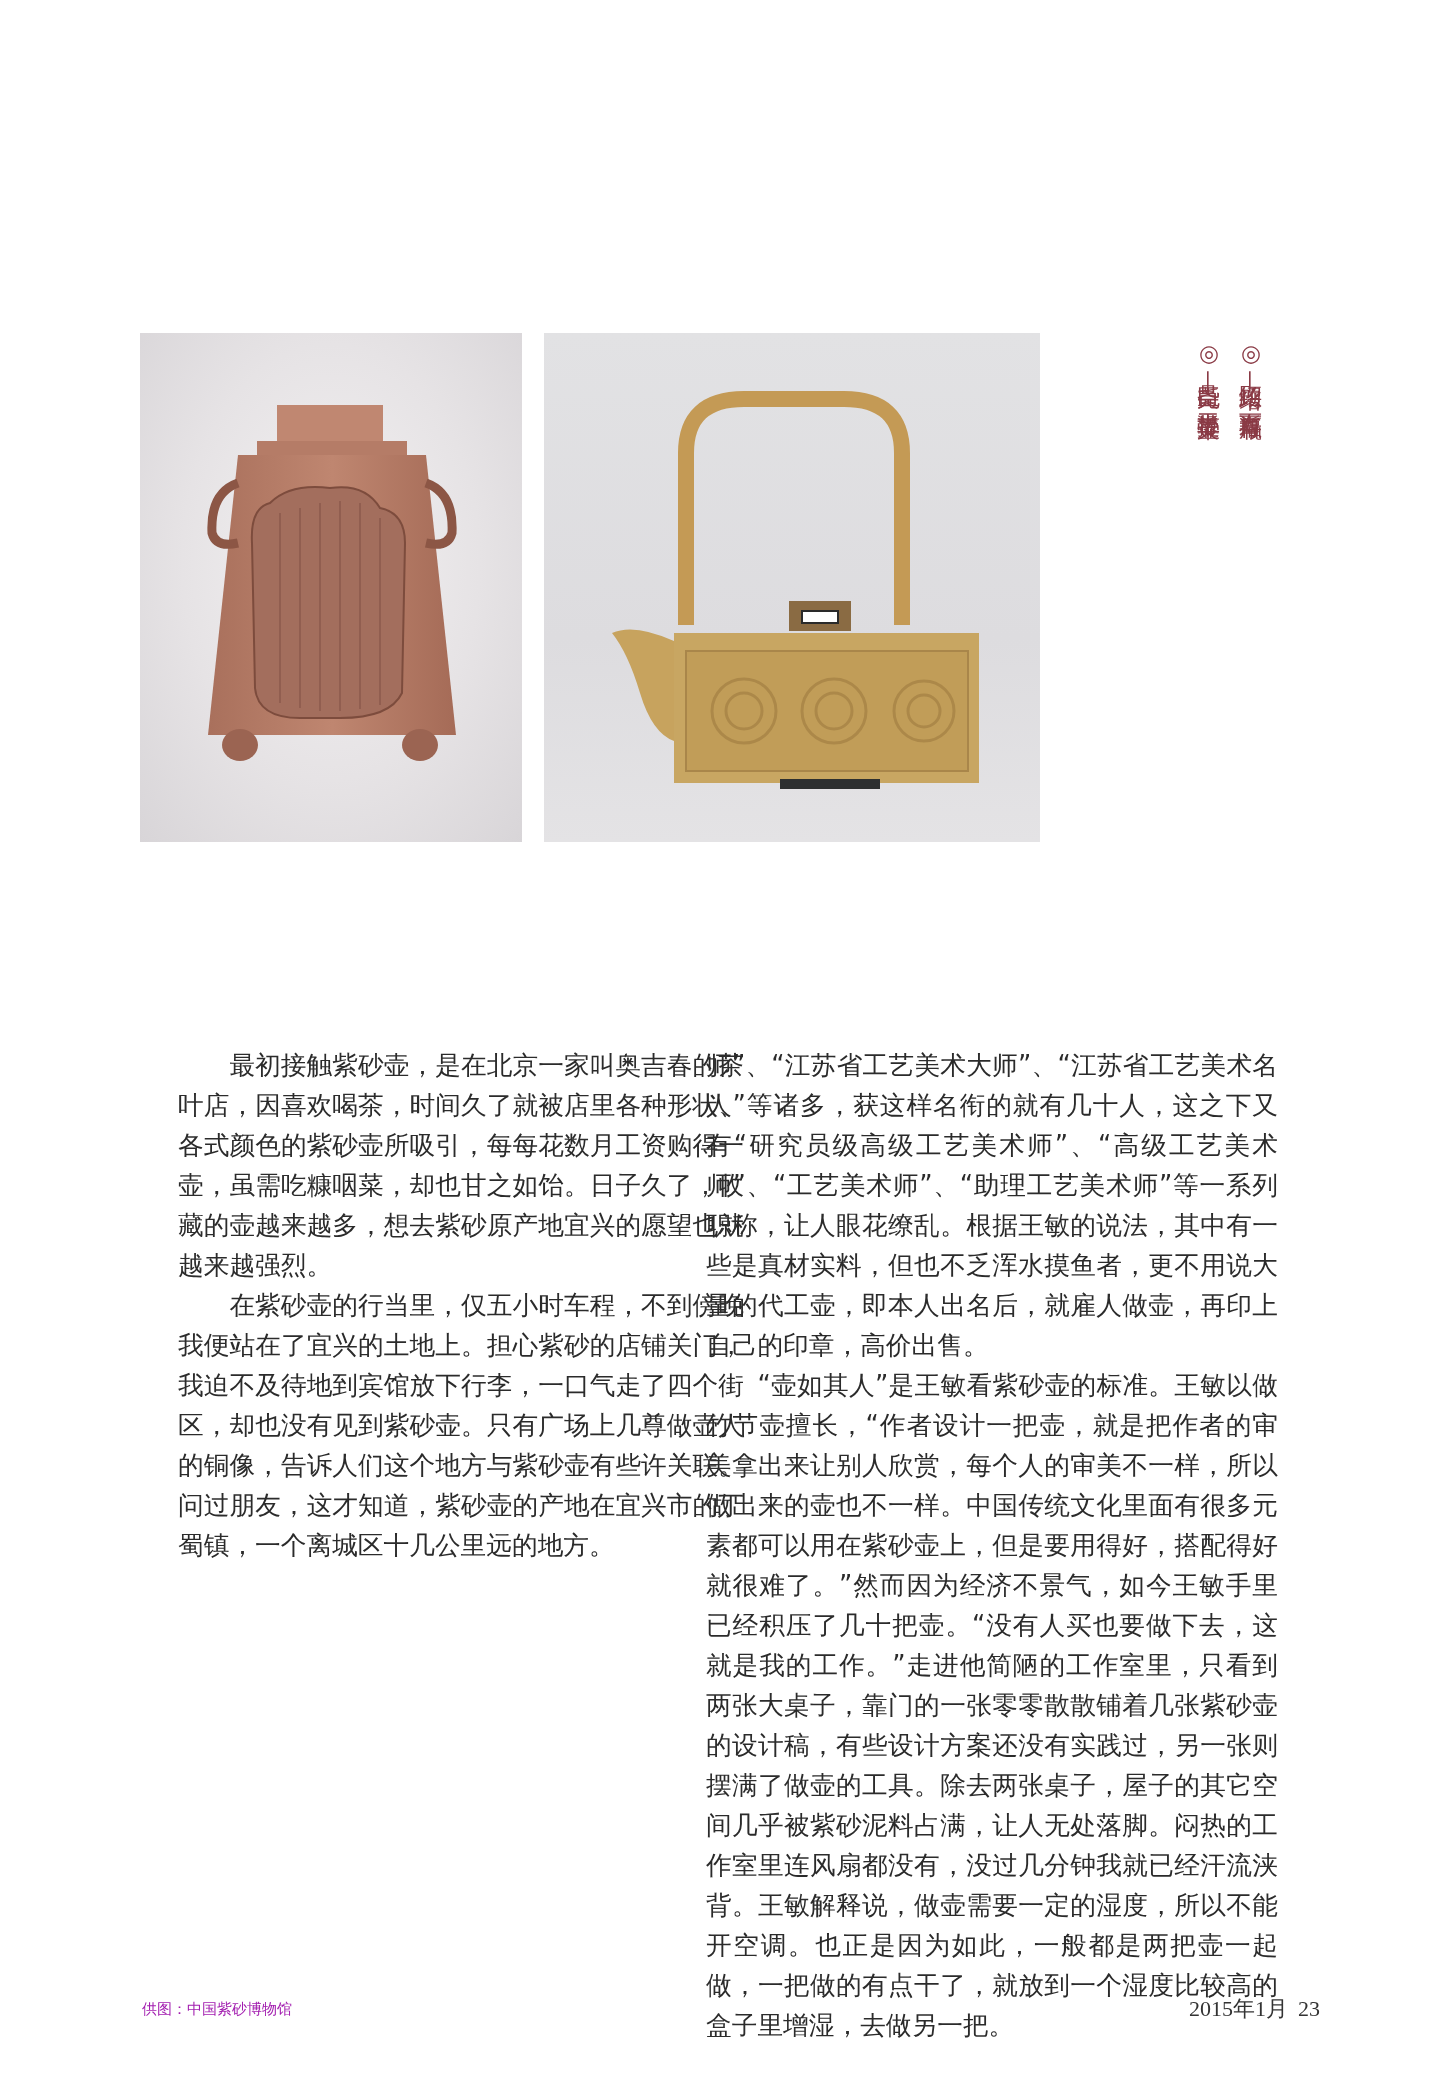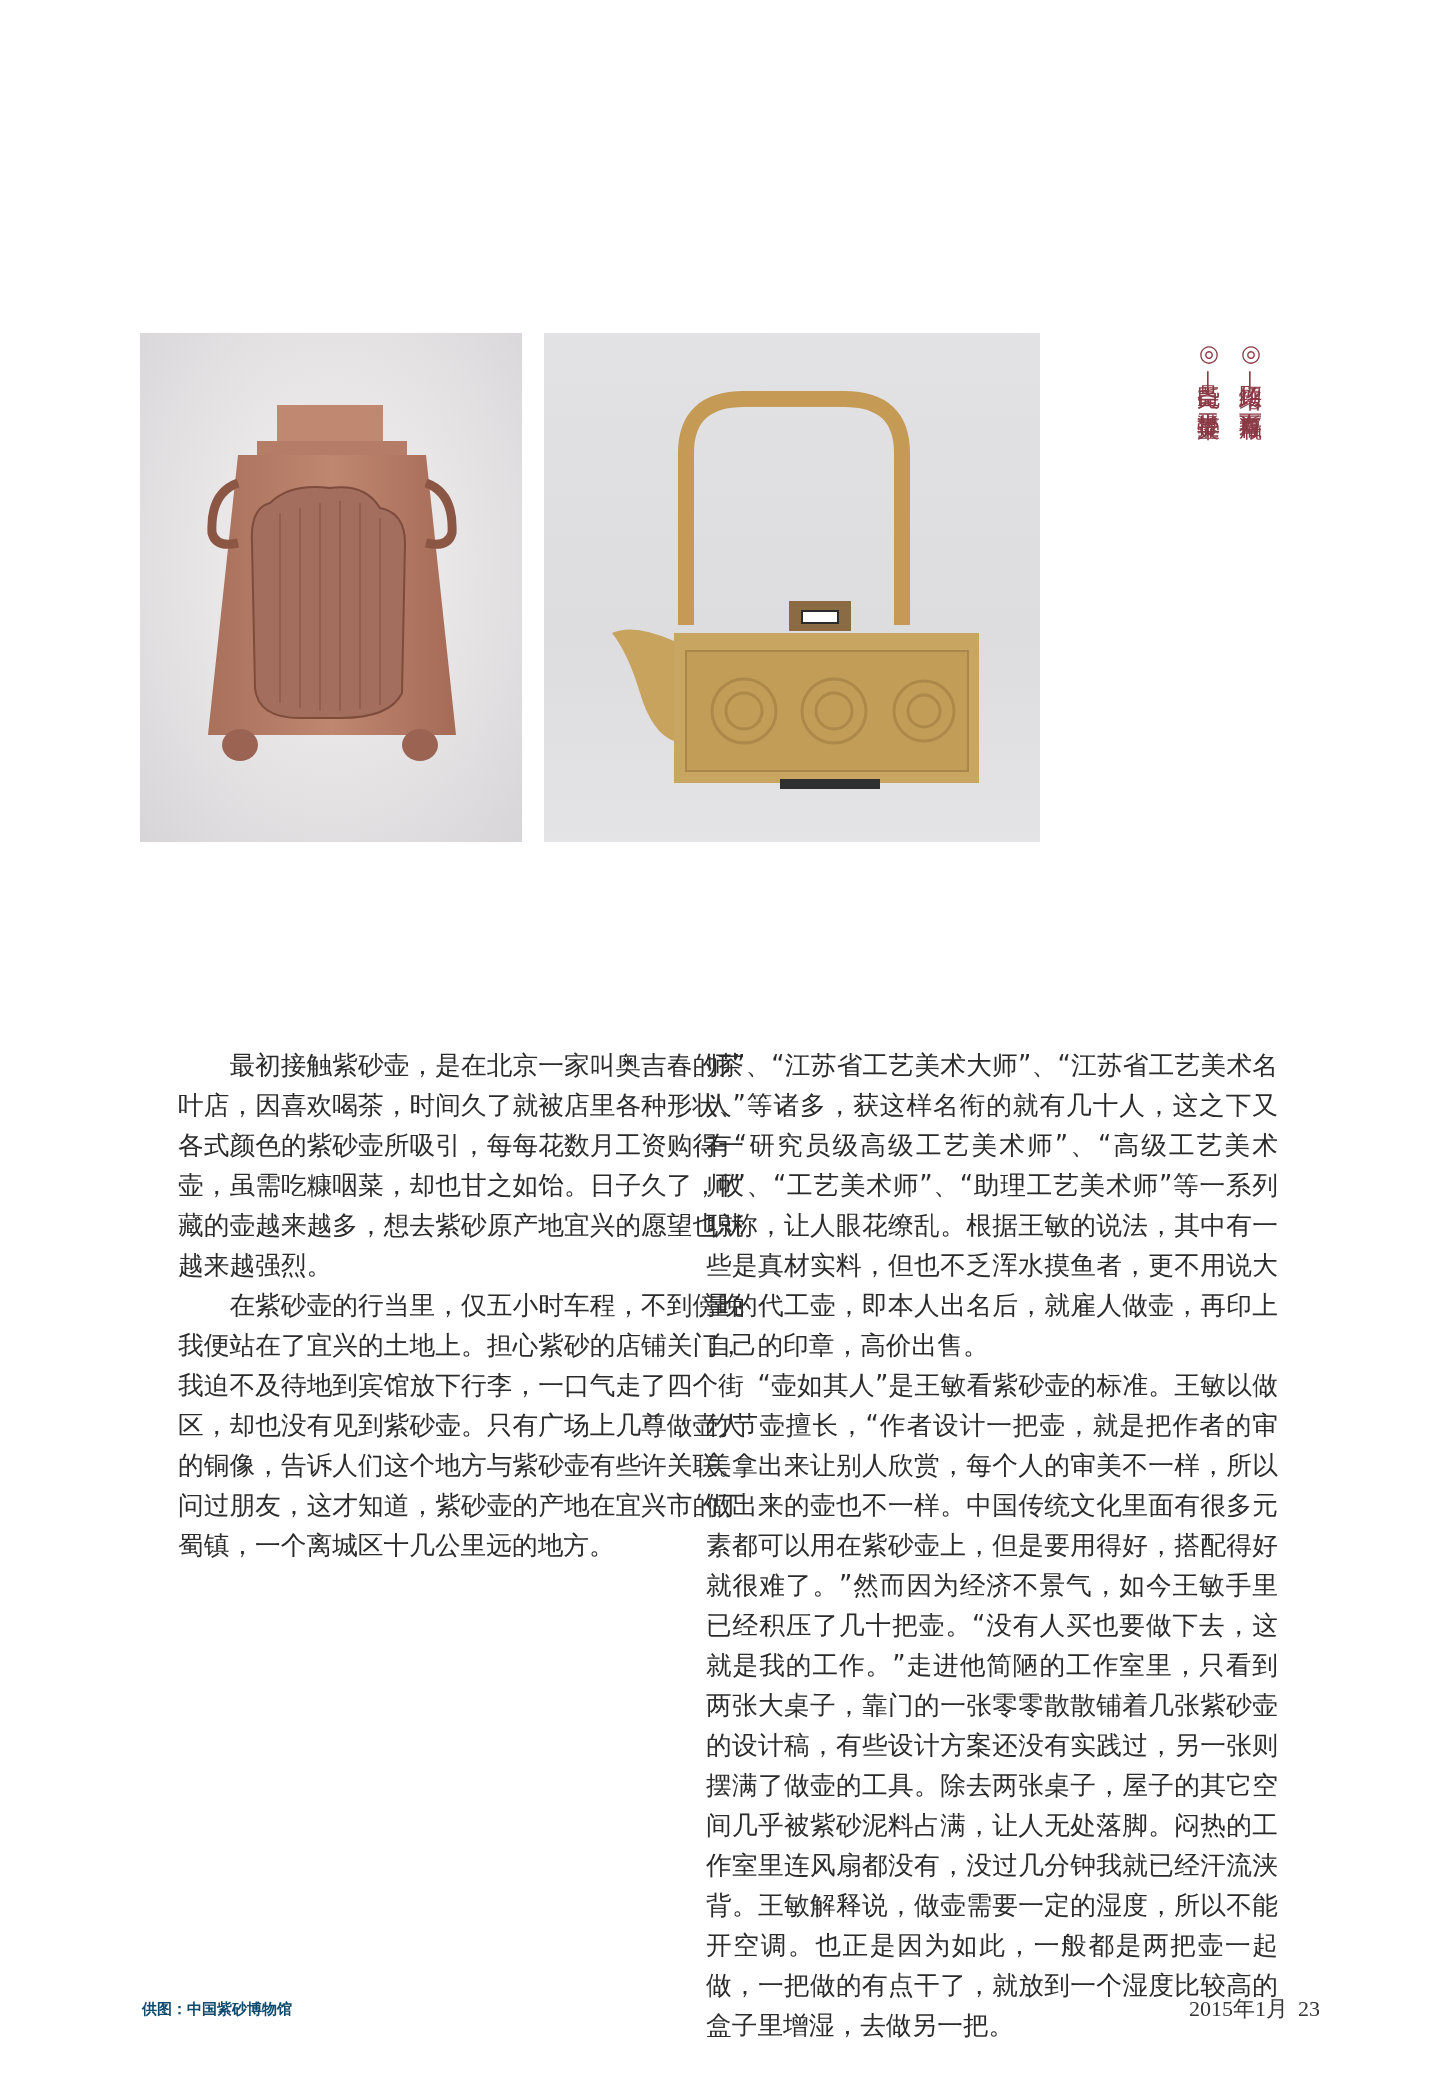--- a/index.html
+++ b/index.html
@@ -12,21 +12,21 @@
     background: linear-gradient(180deg,#e2e2e4 0%, #dddcdf 60%, #e4e3e5 100%); }
   .caption { position:absolute; top:340px; writing-mode:vertical-rl; font-size:23px; line-height:26px;
              letter-spacing:1px; color:#8a3a45; font-family:"DejaVu Sans",sans-serif; }
   #caption-1 { left:1238px; }
   #caption-2 { left:1196px; }
   .col { position:absolute; top:1045px; font-size:25.7px; line-height:40px; color:#2b2b2b; text-align:justify; }
   #col-left { left:142px; width:566px;margin-left:36px; }
   #col-right { left:706px; width:572px; }
   .col p { margin:0; text-indent:2em; }
   .col p.cont { text-indent:0; }
-  .footer-credit { position:absolute; left:142px; top:2000px; font-size:15px; color:#0c4a6e;font-weight:bold; }
+  .footer-credit { position:absolute; left:142px; top:2000px; font-size:15px; color:#a21caf; }
   .footer-page { position:absolute; right:120px; top:1994px; font-size:22px; color:#333;
                  font-family:"Liberation Serif","DejaVu Serif",serif; }
   .footer-page span.num { margin-left:10px; }
 </style>
 </head>
 <body>
 
 <div class="photo" id="photo-vase">
   <svg width="382" height="509" viewBox="0 0 382 509">
     <defs>

